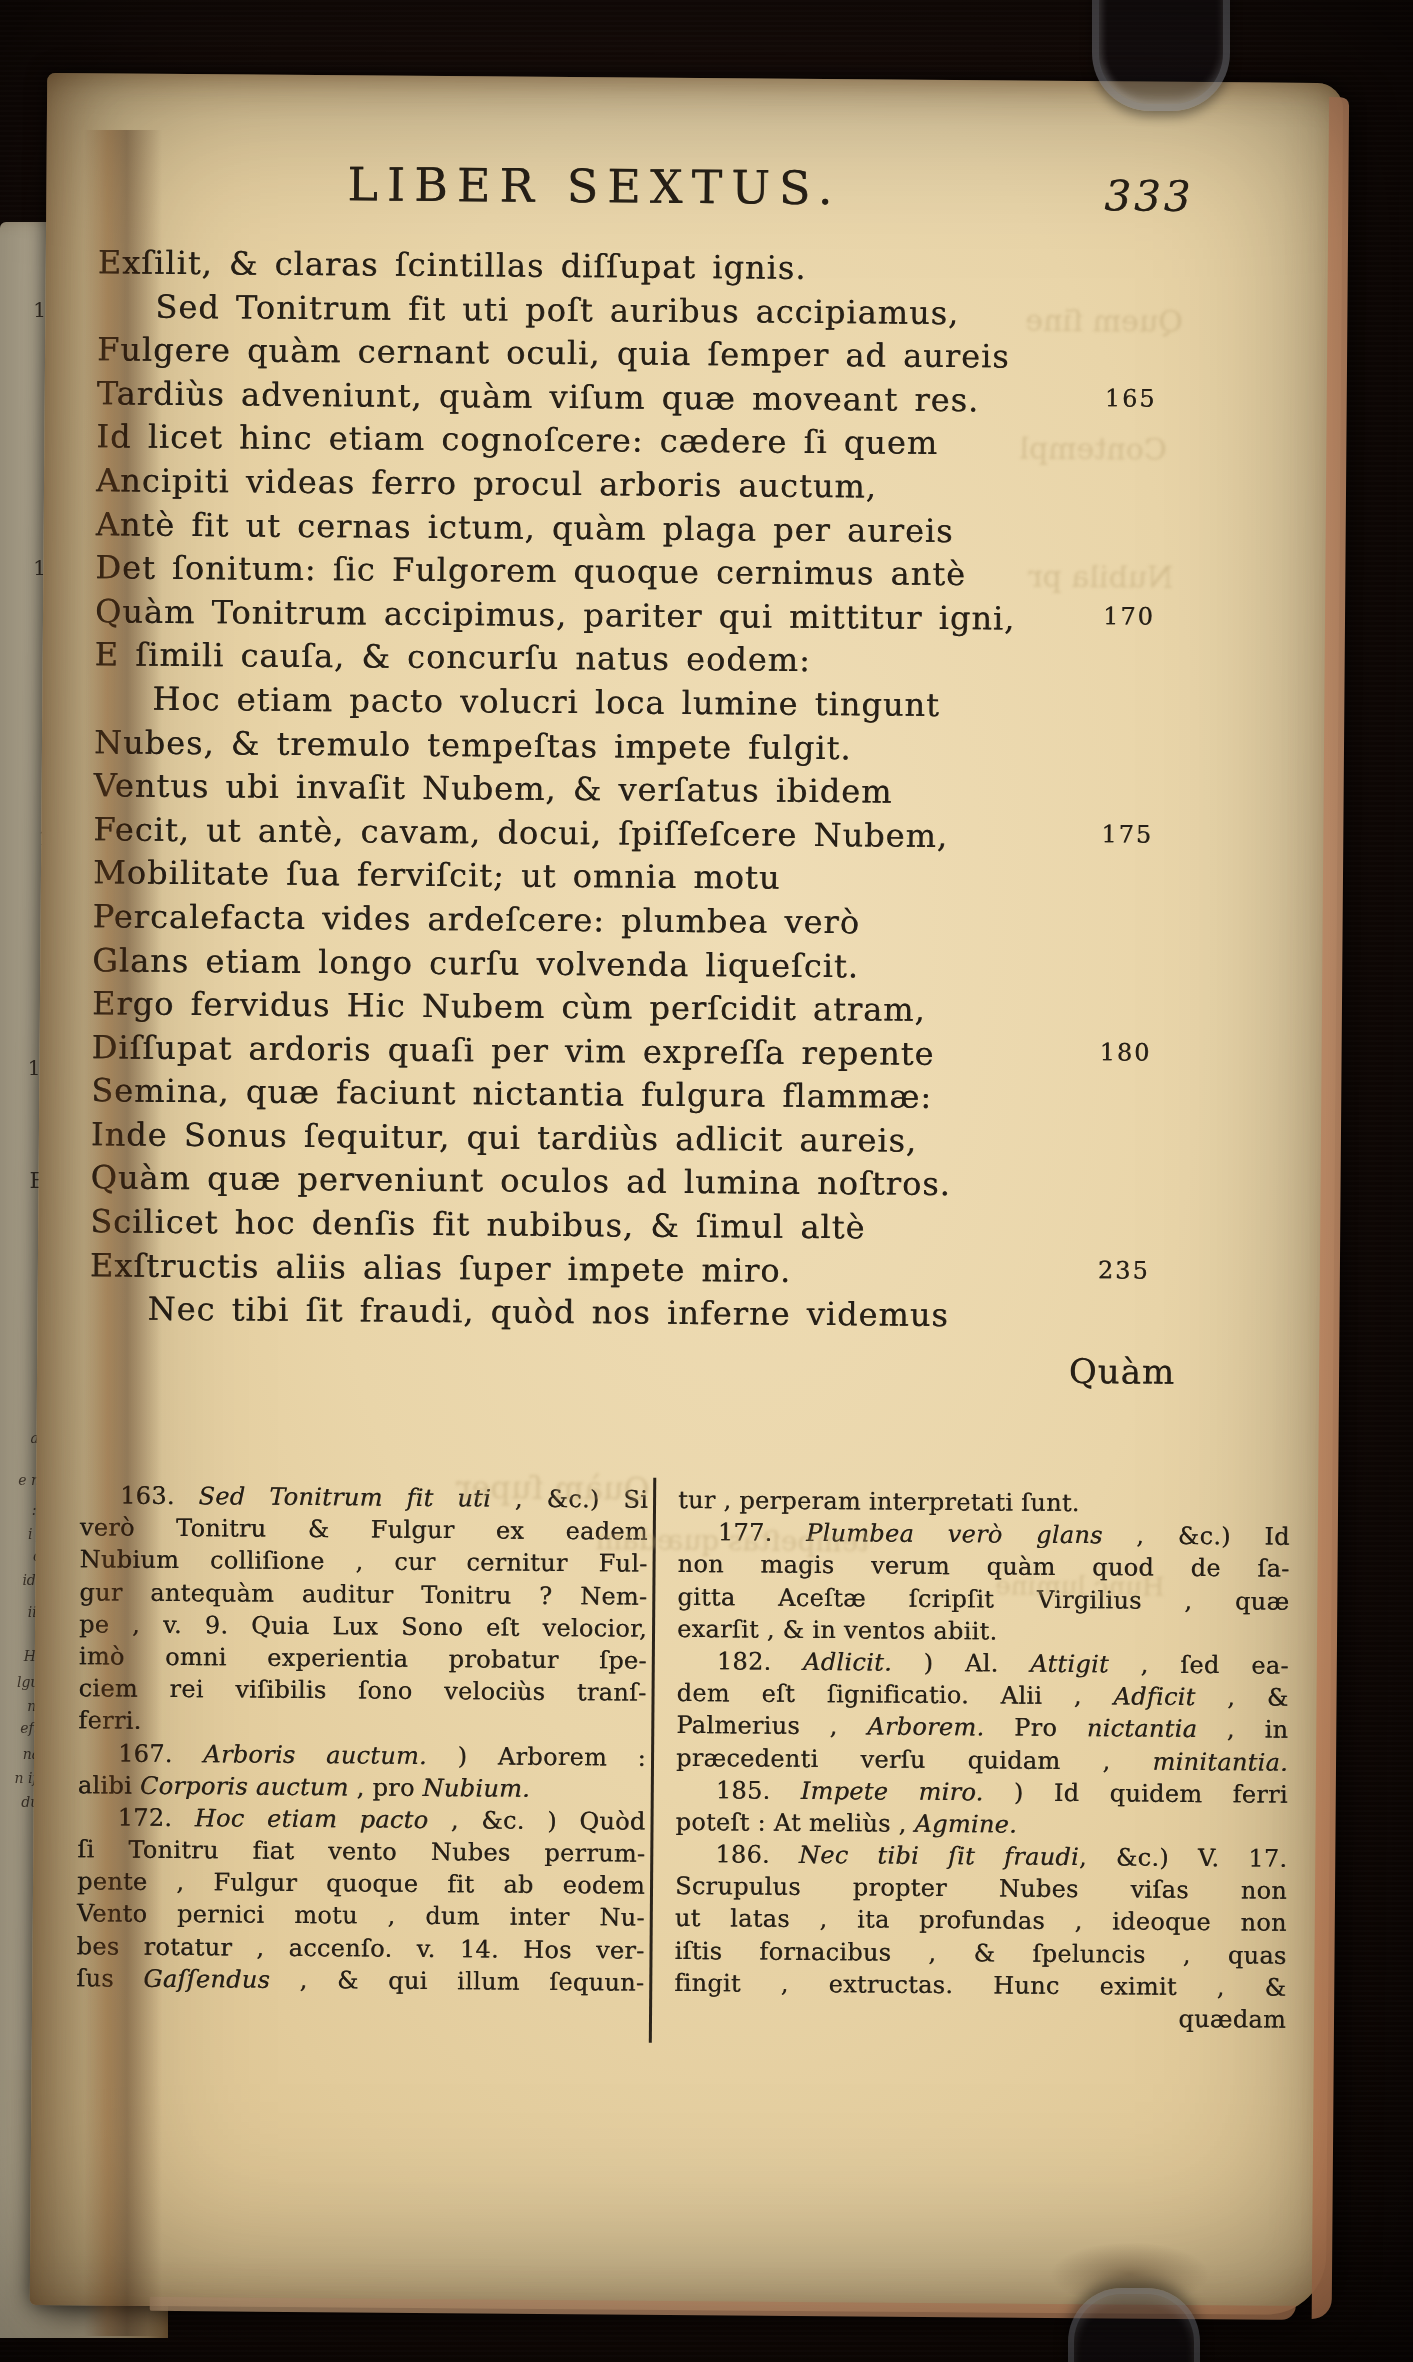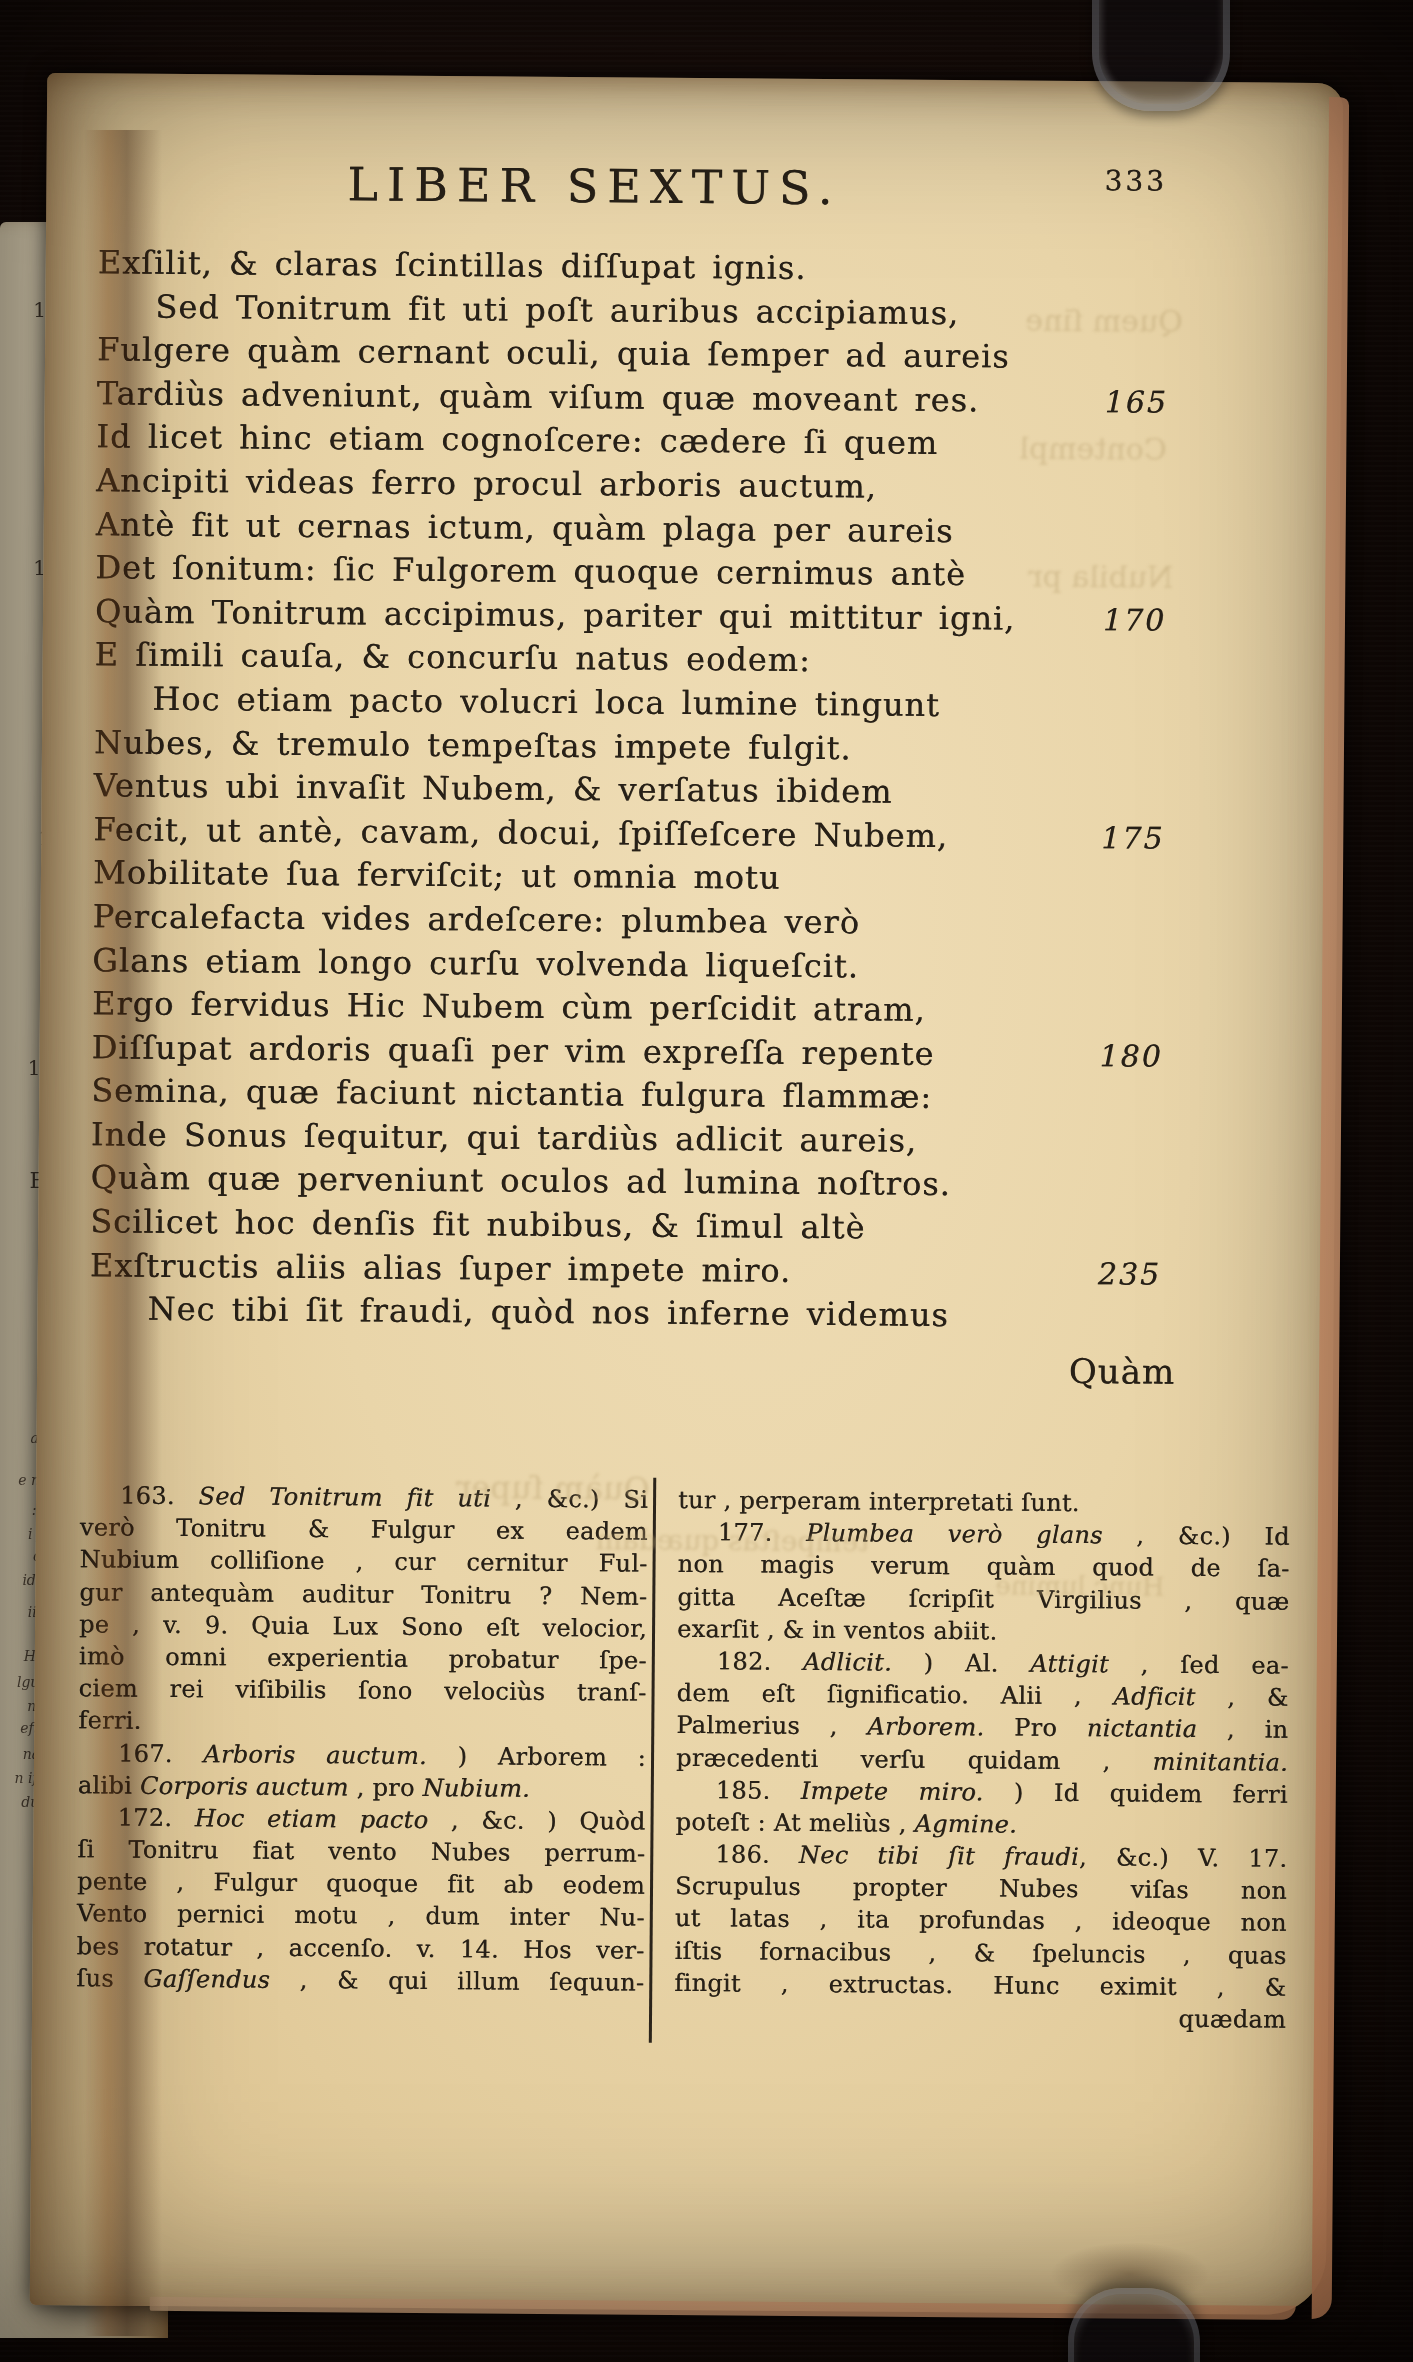--- a/index.html
+++ b/index.html
@@ -37,26 +37,26 @@
   .fore-edge-bottom{position:absolute;left:120px;right:30px;bottom:-5px;height:14px;
     background:linear-gradient(90deg,#d9b288,#dda278 55%,#d08f63);
     border-radius:0 0 50px 8px;opacity:.85;}
   .gutter-shadow{position:absolute;left:84px;top:130px;bottom:26px;width:78px;pointer-events:none;
     background:linear-gradient(90deg, rgba(150,85,30,0) 0%, rgba(140,80,30,.38) 30%, rgba(70,35,12,.40) 55%, rgba(70,35,12,0) 100%);}
 
   .ink{color:#272017;text-shadow:.4px 0 0 rgba(39,32,23,.75);}
 
   .header-row{position:absolute;top:82px;left:148px;width:800px;text-align:center;
     font-size:46px;letter-spacing:9px;white-space:nowrap;}
-  .pagenum{position:absolute;top:83px;left:1058px;font-size:28px;letter-spacing:3px;}
+  .pagenum{position:absolute;top:90px;left:1058px;font-size:42px;letter-spacing:3px;font-style:italic;}
 
   .verse{position:absolute;top:170px;left:52px;width:1140px;}
   .vline{position:relative;height:43.6px;font-size:32px;letter-spacing:1px;word-spacing:5px;white-space:nowrap;}
   .vline.ind{padding-left:58px;}
-  .vnum{position:absolute;left:1008px;top:2px;font-size:30px;letter-spacing:2px;font-style:italic;}
+  .vnum{position:absolute;left:1008px;top:2px;font-size:24px;letter-spacing:2px;}
 
   .catchword{position:absolute;top:1270px;left:898px;width:240px;text-align:right;
     font-size:34px;letter-spacing:1px;}
 
   .fn-col{position:absolute;top:1406px;font-size:24px;line-height:32.2px;}
   .fn-left{left:44px;width:568px;}
   .fn-right{left:642px;width:612px;}
   .fn-divider{position:absolute;top:1400px;left:617px;width:3px;height:565px;background:#2b241b;}
   .fline{height:32.2px;letter-spacing:.3px;}
   .fline.j{text-align:justify;text-align-last:justify;}

